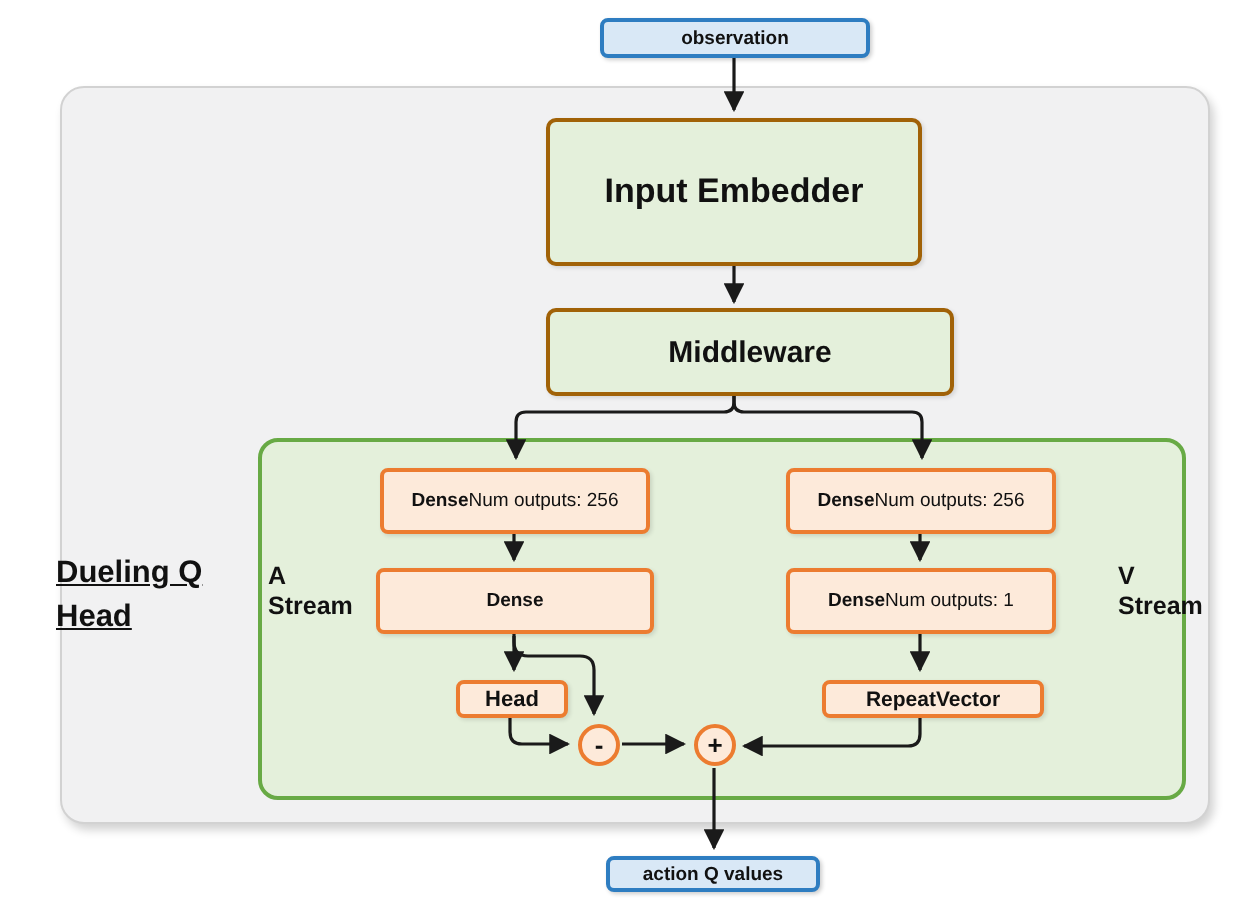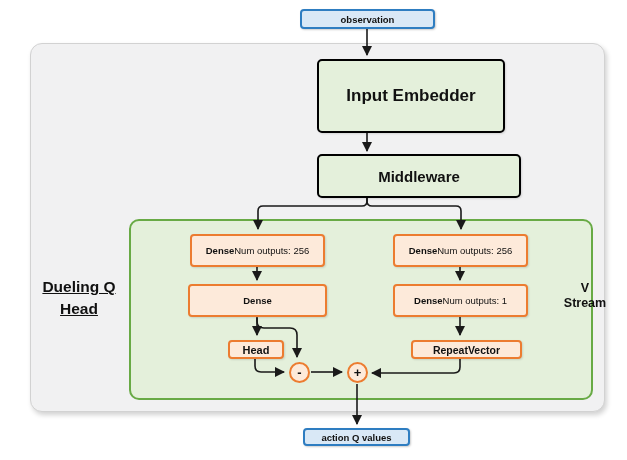--- a/index.html
+++ b/index.html
@@ -1,36 +1,36 @@
 <!DOCTYPE html>
 <html><head>
 <meta charset="utf-8">
 <style>
   html,body{margin:0;padding:0;background:#ffffff;}
   #canvas{
     position:relative;width:627px;height:460px;background:#ffffff;overflow:hidden;
     font-family:"Liberation Sans","DejaVu Sans",sans-serif;color:#111;
   }
   .abs{position:absolute;box-sizing:border-box;}
-  .ctr{display:flex;align-items:center;justify-content:center;text-align:center;}
+  .ctr{display:flex;align-items:center;justify-content:center;text-align:left;}
   .container-gray{
     background:#f1f1f2;border:1px solid #d2d2d2;border-radius:12px;
     box-shadow:2px 3px 5px rgba(0,0,0,0.18);z-index:1;
   }
   .container-green{
     background:#e4f0db;border:2px solid #68aa45;border-radius:10px;z-index:2;
   }
   #arrows{position:absolute;left:0;top:0;z-index:3;}
   .blue-box{
     background:#d9e8f6;border:2px solid #2e7dc1;border-radius:4px;
     font-weight:bold;font-size:9.5px;z-index:4;box-shadow:1px 1px 2px rgba(0,0,0,0.2);
   }
   .green-box{
-    background:#e4f0db;border:2px solid #000000;border-radius:5px;
-    font-weight:bold;z-index:4;box-shadow:1px 1px 2px rgba(0,0,0,0.12);margin-left:44px;
+    background:#e4f0db;border:2px solid #a16207;border-radius:5px;
+    font-weight:bold;z-index:4;box-shadow:1px 1px 2px rgba(0,0,0,0.12);
   }
   .orange-box{
     background:#fdeada;border:2px solid #ec7c30;border-radius:4px;z-index:4;
     box-shadow:1px 1px 2px rgba(0,0,0,0.12);
   }
   .circle{
     background:#fdeada;border:2px solid #ec7c30;border-radius:50%;
     font-weight:bold;font-size:13px;z-index:4;line-height:1;
   }
   .dense{flex-direction:row;font-size:9.5px;line-height:1.45;}
@@ -71,20 +71,21 @@
   </svg>
 
   <div class="abs ctr blue-box" style="left:300px;top:9px;width:135px;height:20px;">observation</div>
 
   <div class="abs ctr green-box" style="left:273px;top:59px;width:188px;height:74px;font-size:17px;">Input Embedder</div>
 
   <div class="abs ctr green-box" style="left:273px;top:154px;width:204px;height:44px;font-size:15px;">Middleware</div>
 
   <div class="abs ctr head-label" style="left:28px;top:276px;width:102px;height:44px;">Dueling Q Head</div>
 
+  <div class="abs ctr side-label" style="left:134px;top:281px;width:52px;height:30px;font-size:12.5px;">A Stream</div>
 
   <div class="abs ctr side-label" style="left:531px;top:281px;width:52px;height:30px;font-size:12.5px;margin-left:28px;">V Stream</div>
 
   <div class="abs ctr orange-box dense" style="left:190px;top:234px;width:135px;height:33px;">
     <div class="t">Dense</div>
     <div>Num outputs: 256</div>
   </div>
 
   <div class="abs ctr orange-box dense" style="left:188px;top:284px;width:139px;height:33px;">
     <div class="t">Dense</div>

